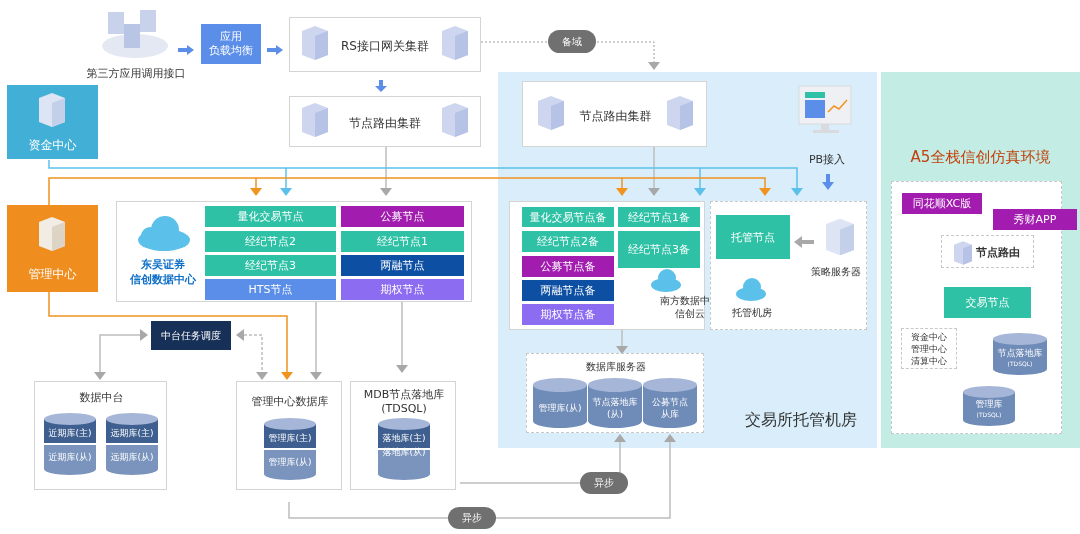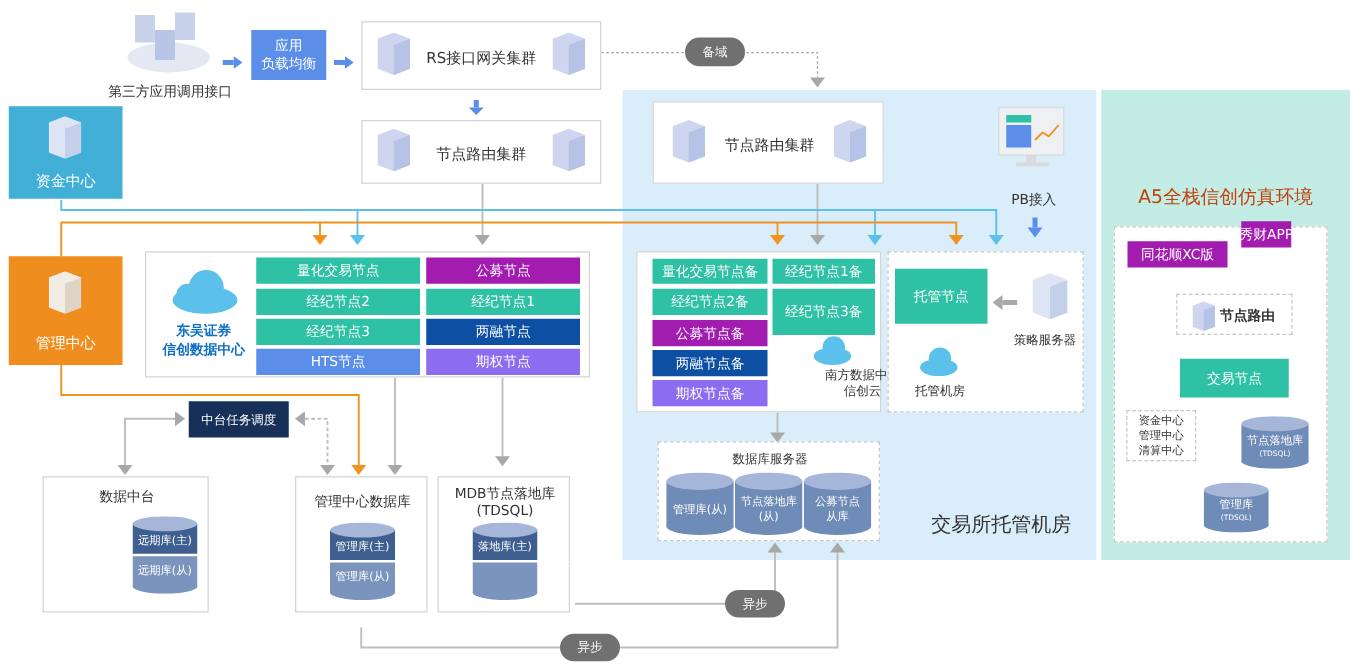--- a/index.html
+++ b/index.html
@@ -186,20 +186,30 @@
 <div class="node blue" style="left:205px;top:279px;width:131px;height:21px;">HTS节点</div>
 <div class="node sky" style="left:341px;top:206px;width:123px;height:21px;">公募节点</div>
 <div class="node teal" style="left:341px;top:231px;width:123px;height:21px;">经纪节点1</div>
 <div class="node navy" style="left:341px;top:255px;width:123px;height:21px;">两融节点</div>
 <div class="node purple" style="left:341px;top:279px;width:123px;height:21px;">期权节点</div>
 
 <div class="node" style="left:151px;top:321px;width:80px;height:29px;background:#173058;font-size:10px;">中台任务调度</div>
 
 <div class="abs box" style="left:34px;top:381px;width:133px;height:109px;">
   <div class="abs txt" style="left:0;top:8px;width:133px;">数据中台</div>
+  <div class="db" style="left:9px;top:31px;width:52px;height:62px;">
+    <svg width="52" height="62">
+        <rect x="0" y="6" width="52" height="24" fill="#3e5f8f"></rect>
+        <ellipse cx="26" cy="6" rx="26" ry="6" fill="#a5b6d8"></ellipse>
+        <rect x="0" y="32" width="52" height="24" fill="#7a94bd"></rect>
+        <ellipse cx="26" cy="56" rx="26" ry="6" fill="#7a94bd"></ellipse>
+      </svg>
+    <div class="txt2" style="top:14px;">近期库(主)</div>
+    <div class="txt2" style="top:38px;">近期库(从)</div>
+  </div>
   <div class="db" style="left:71px;top:31px;width:52px;height:62px;">
     <svg width="52" height="62">
         <rect x="0" y="6" width="52" height="24" fill="#3e5f8f"></rect>
         <ellipse cx="26" cy="6" rx="26" ry="6" fill="#a5b6d8"></ellipse>
         <rect x="0" y="32" width="52" height="24" fill="#7a94bd"></rect>
         <ellipse cx="26" cy="56" rx="26" ry="6" fill="#7a94bd"></ellipse>
       </svg>
     <div class="txt2" style="top:14px;">远期库(主)</div>
     <div class="txt2" style="top:38px;">远期库(从)</div>
   </div>
@@ -225,21 +235,21 @@
     <div>(TDSQL)</div>
   </div>
   <div class="db" style="left:27px;top:36px;width:52px;height:62px;">
     <svg width="52" height="62">
         <rect x="0" y="6" width="52" height="24" fill="#3e5f8f"></rect>
         <ellipse cx="26" cy="6" rx="26" ry="6" fill="#a5b6d8"></ellipse>
         <rect x="0" y="32" width="52" height="24" fill="#7a94bd"></rect>
         <ellipse cx="26" cy="56" rx="26" ry="6" fill="#7a94bd"></ellipse>
       </svg>
     <div class="txt2" style="top:14px;">落地库(主)</div>
-    <div class="txt2" style="top:28px;margin-left:47px;">落地库(从)</div>
+    <div class="txt2" style="top:28px;">落地库(从)</div>
   </div>
 </div>
 
 <div class="pill" style="left:580px;top:472px;width:48px;height:22px;">异步</div>
 <div class="pill" style="left:448px;top:507px;width:48px;height:22px;">异步</div>
 
 <div class="abs box" style="left:522px;top:81px;width:185px;height:66px;">
   <svg class="server" style="left:15px;top:14px;" viewBox="0 0 26 34">
       <polygon points="0,5 13,0 26,5 26,29 13,34 0,29" fill="#cdd6ee"></polygon>
       <polygon points="13,10 26,5 26,29 13,34" fill="#b6c3e6"></polygon>
@@ -323,21 +333,21 @@
       <ellipse cx="27" cy="7" rx="27" ry="7" fill="#a5b6d8"></ellipse>
     </svg>
   <div class="txt2" style="top:18px;">公募节点</div>
   <div class="txt2" style="top:30px;">从库</div>
 </div>
 <div class="abs" style="left:745px;top:410px;font-size:16px;color:#333;white-space:nowrap;">交易所托管机房</div>
 
 <div class="abs" style="left:881px;top:148px;width:199px;text-align:center;font-size:15px;color:#c2410c;white-space:nowrap;">A5全栈信创仿真环境</div>
 <div class="abs dashed" style="left:891px;top:181px;width:171px;height:253px;"></div>
 <div class="node sky" style="left:902px;top:193px;width:80px;height:21px;">同花顺XC版</div>
-<div class="node sky" style="left:993px;top:177px;width:40px;height:21px;">秀财APP</div>
+<div class="node sky" style="left:993px;top:209px;width:84px;height:21px;">秀财APP</div>
 <div class="abs dashed" style="left:941px;top:235px;width:93px;height:33px;font-weight:bold;">
   <svg class="server" style="left:12px;top:5px;width:18px;height:24px;" viewBox="0 0 26 34">
       <polygon points="0,5 13,0 26,5 26,29 13,34 0,29" fill="#cdd6ee"></polygon>
       <polygon points="13,10 26,5 26,29 13,34" fill="#b6c3e6"></polygon>
     </svg>
   <div class="abs txt" style="left:34px;top:9px;">节点路由</div>
 </div>
 <div class="node teal" style="left:944px;top:287px;width:87px;height:31px;">交易节点</div>
 <div class="abs dashed" style="left:901px;top:328px;width:56px;height:41px;font-size:9px;line-height:12px;text-align:center;padding-top:2px;">
   <div>资金中心</div>

